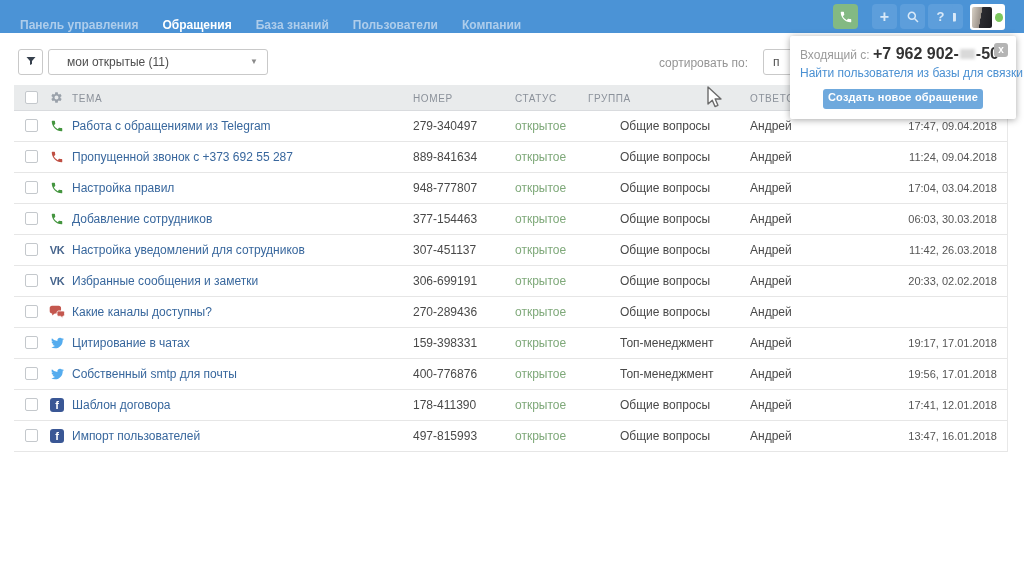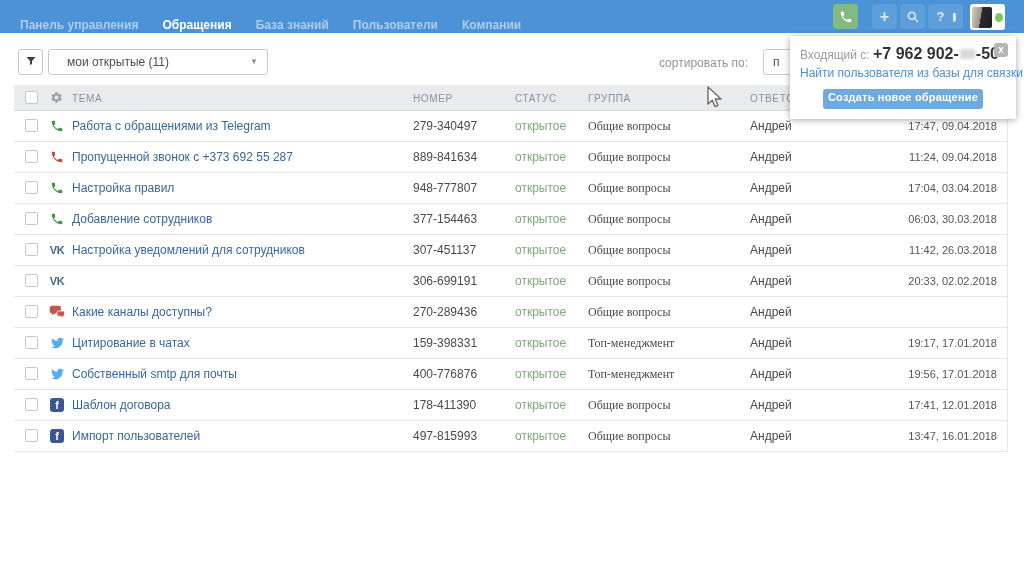--- a/index.html
+++ b/index.html
@@ -57,21 +57,21 @@
         background:#fff; border:1px solid #c4c8cc; border-radius:2px; cursor:pointer; }
   .gear { position:absolute; left:36px; top:6px; color:#9aa1aa; }
   .gear svg { width:13px; height:13px; display:block; }
 
   .row { position:relative; height:31px; border-bottom:1px solid #e6e6e6; font-size:12px; color:#494949; background:#fff; }
   .row .ch-icon { position:absolute; left:34px; top:50%; transform:translateY(-50%); width:18px; text-align:center; }
   .row .theme { position:absolute; left:58px; top:0; line-height:31px; color:#38679d; text-decoration:none;
                 white-space:nowrap; cursor:pointer; }
   .row .col { position:absolute; top:0; line-height:31px; white-space:nowrap; }
   .c-num { left:399px; } .c-status { left:501px; color:#7fa97a; }
-  .c-group { left:574px;font-family:Liberation Serif, serif; } .c-assignee { left:736px; }
+  .c-group { left:606px; } .c-assignee { left:736px; }
   .c-time { right:10px; font-size:11px; color:#555; }
 
   .ic-green { color:#44953f; } .ic-red { color:#bf4f43; } .ic-chat { color:#c4574e; } .ic-tw { color:#55acee; }
   .row .ch-icon svg { display:block; margin:0 auto; }
   .vk { font-size:11px; font-weight:bold; color:#46648c; letter-spacing:-0.5px; font-style:normal; }
   .fb { display:inline-block; width:14px; height:14px; background:#3a5795; border-radius:3px; color:#fff;
         font-weight:bold; font-size:11px; line-height:14px; text-align:center; }
 
   
   .popup { position:absolute; left:790px; top:36px; width:226px; background:#fff; border-radius:2px;
@@ -229,20 +229,21 @@
     <a class="theme">Настройка уведомлений для сотрудников</a>
     <span class="col c-num">307-451137</span>
     <span class="col c-status">открытое</span>
     <span class="col c-group">Общие вопросы</span>
     <span class="col c-assignee">Андрей</span>
     <span class="col c-time">11:42, 26.03.2018</span>
   </div>
       <div class="row">
     <span class="cb"></span>
     <span class="ch-icon "><b class="vk">VK</b></span>
+    <a class="theme">Избранные сообщения и заметки</a>
     <span class="col c-num">306-699191</span>
     <span class="col c-status">открытое</span>
     <span class="col c-group">Общие вопросы</span>
     <span class="col c-assignee">Андрей</span>
     <span class="col c-time">20:33, 02.02.2018</span>
   </div>
       <div class="row">
     <span class="cb"></span>
     <span class="ch-icon ic-chat">
           <svg width="17" height="14" viewBox="0 0 24 18">

